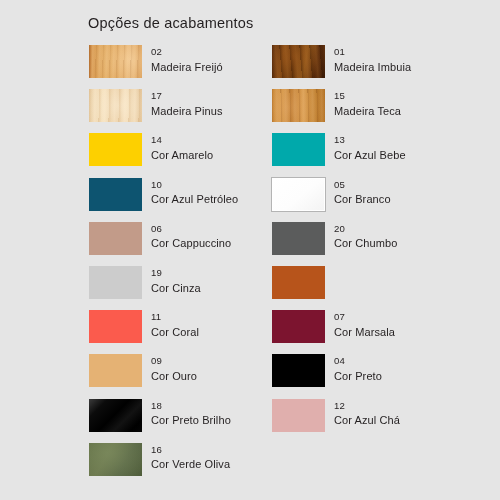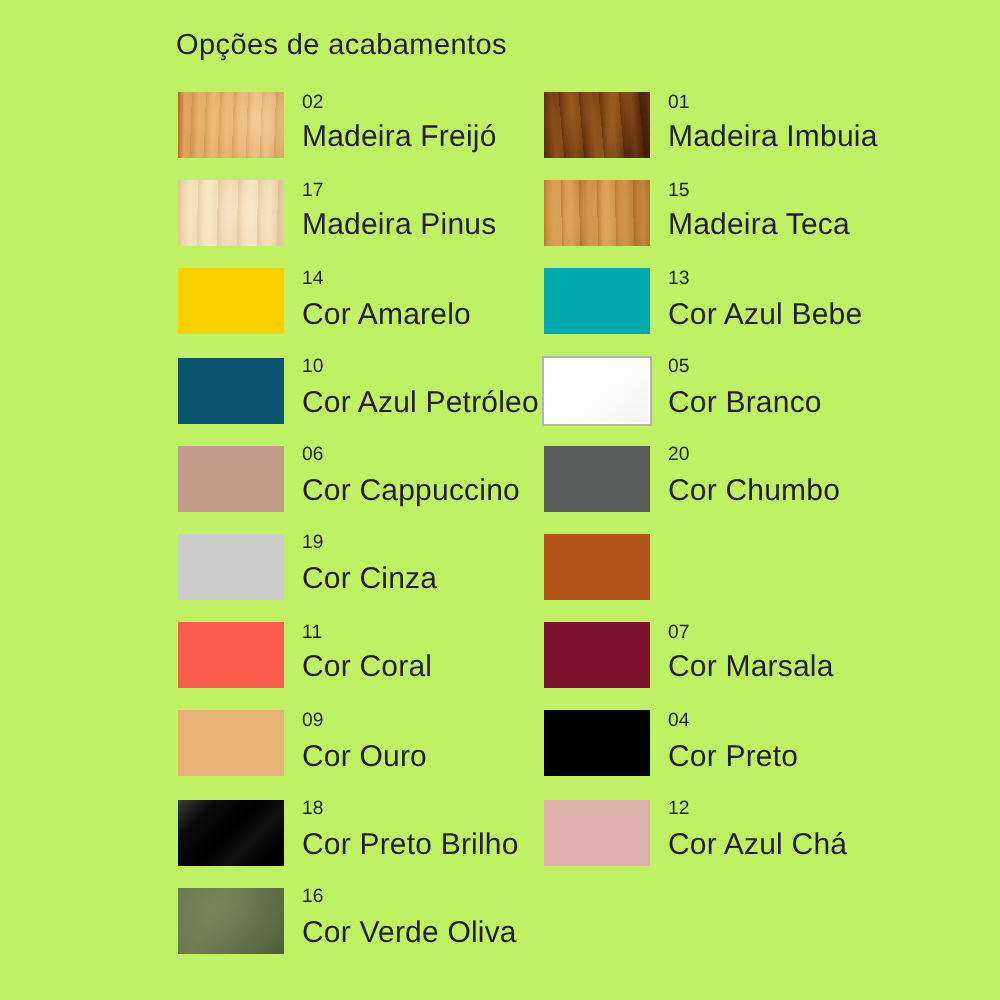--- a/index.html
+++ b/index.html
@@ -12,21 +12,21 @@
     height: 500px;
     position: relative;
     overflow: hidden;
     font-family: "Liberation Sans", sans-serif;
     color: #231f20;
     -webkit-font-smoothing: antialiased;
   }
   .page {
     position: absolute;
     inset: 0;
-    background: #bef264;
+    background: #e5e5e5;
   }
   .page-title {
     position: absolute;
     left: 88px;
     top: 15px;
     font-size: 14.5px;
     font-weight: 400;
     letter-spacing: 0.2px;
     color: #231f20;
     white-space: nowrap;
@@ -38,21 +38,21 @@
     width: 500px;
   }
   .row {
     position: relative;
     height: 44.2px;
   }
   .cell {
     position: absolute;
     top: 0;
     display: flex;
-    align-items: flex-end;
+    align-items: flex-start;
     height: 34px;
   }
   .cell.col-left  { left: 89px; }
   .cell.col-right { left: 272px; }
 
   .swatch {
     width: 53px;
     height: 33px;
     flex: 0 0 53px;
     background: #cccccc;
@@ -67,21 +67,21 @@
     padding-top: 1px;
     line-height: 1.32;
     white-space: nowrap;
   }
   .code {
     font-size: 9.6px;
     color: #231f20;
     letter-spacing: 0.1px;
   }
   .name {
-    font-size: 15px;
+    font-size: 11px;
     color: #231f20;
     letter-spacing: 0.1px;
     margin-top: 1px;
   }
 
   
   .tex-freijo {
     background:
       repeating-linear-gradient(92deg,
         rgba(140,80,25,0.16) 0px, rgba(140,80,25,0.00) 2px,

